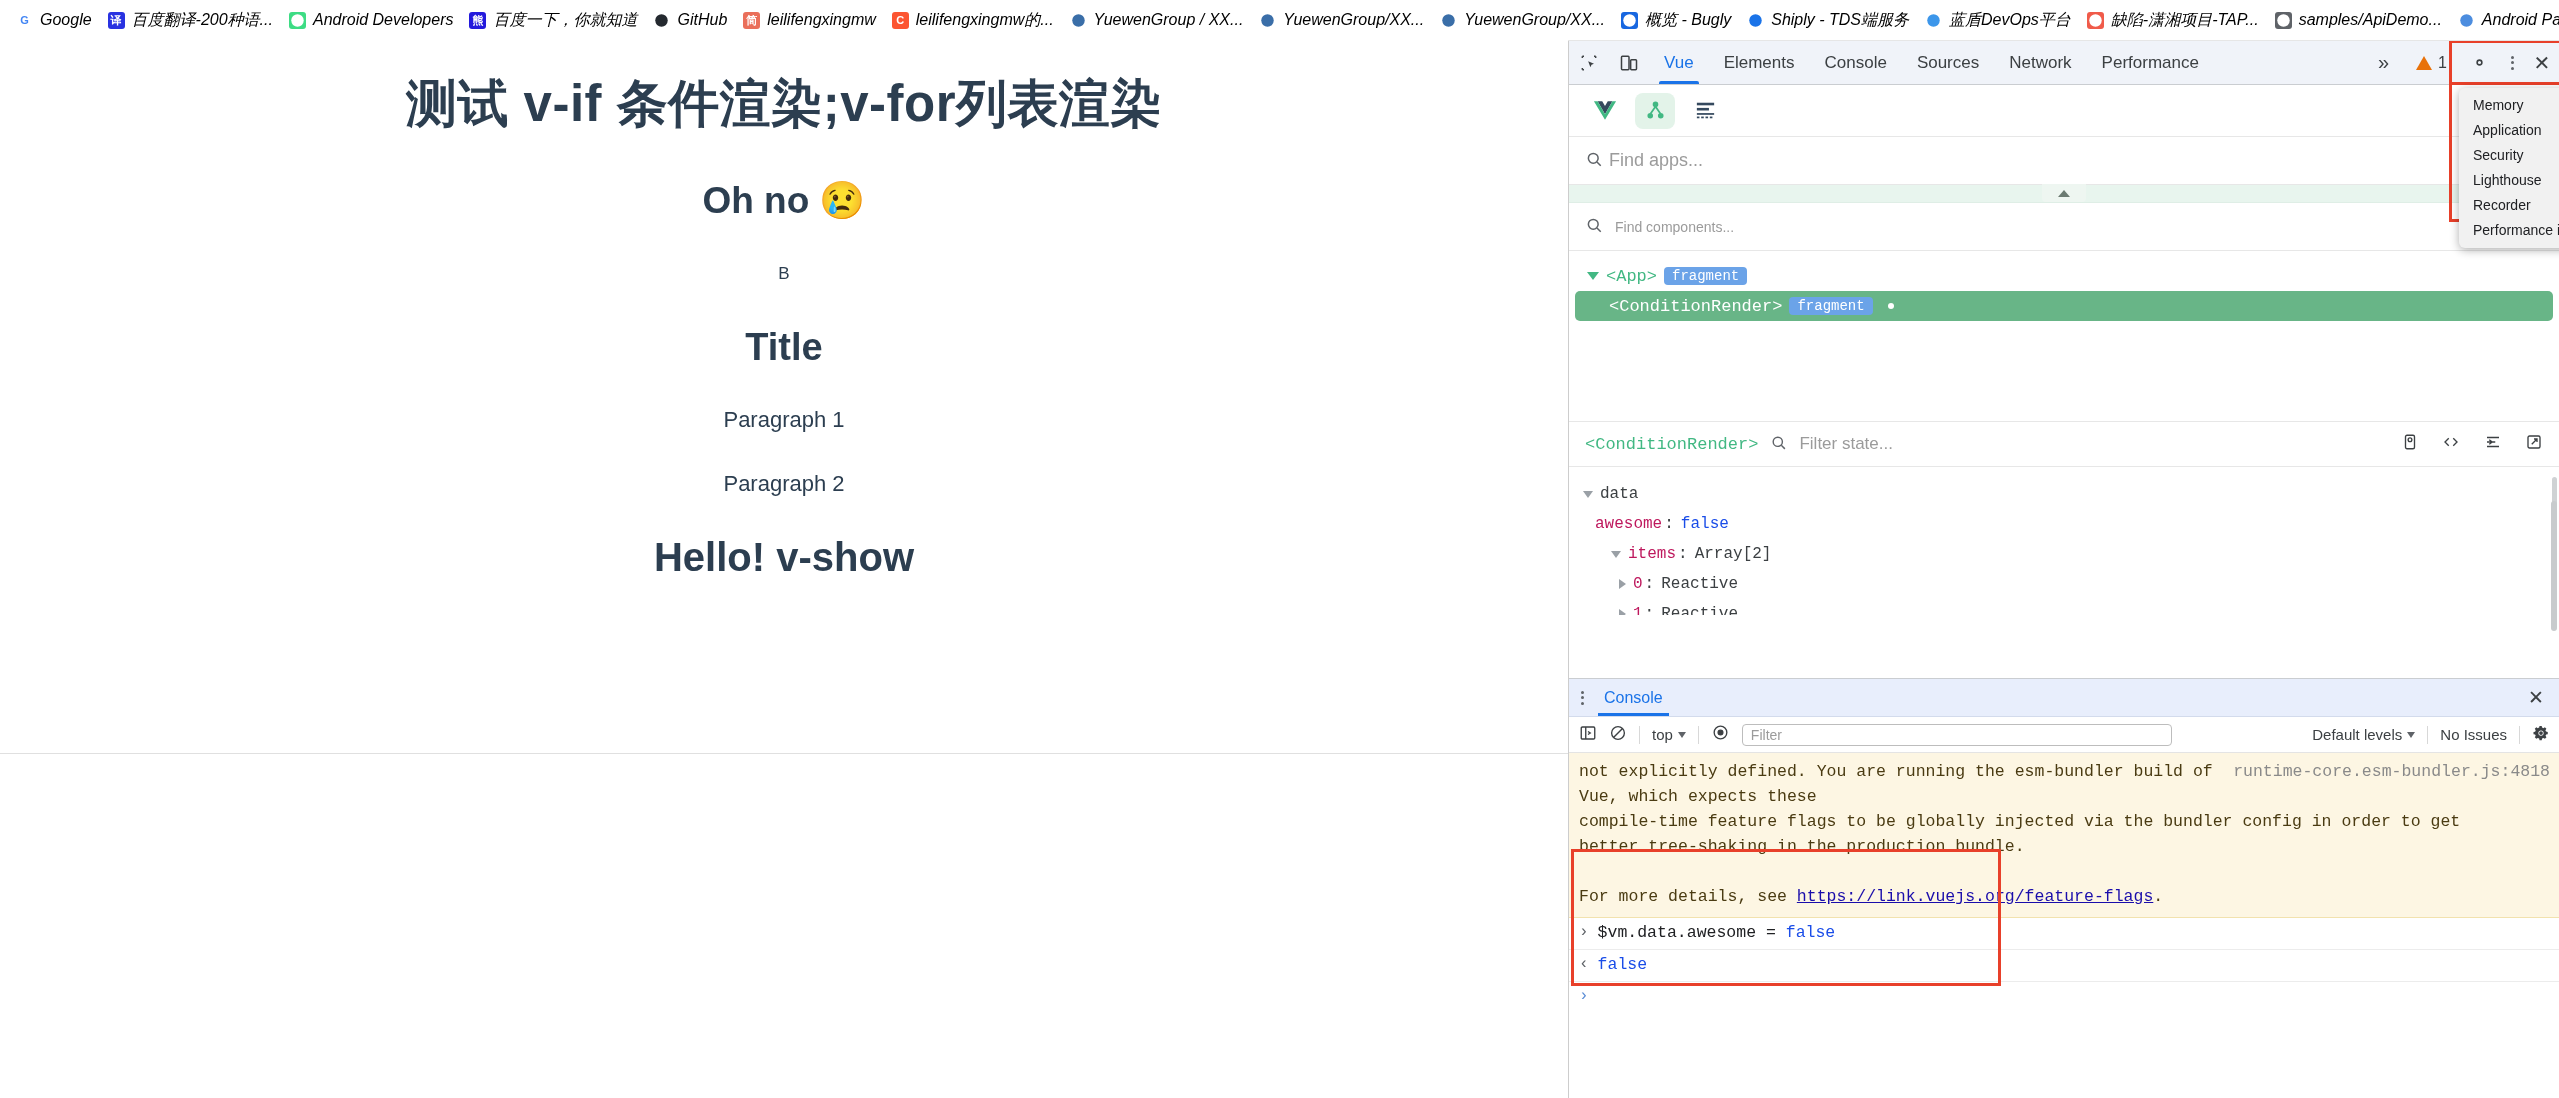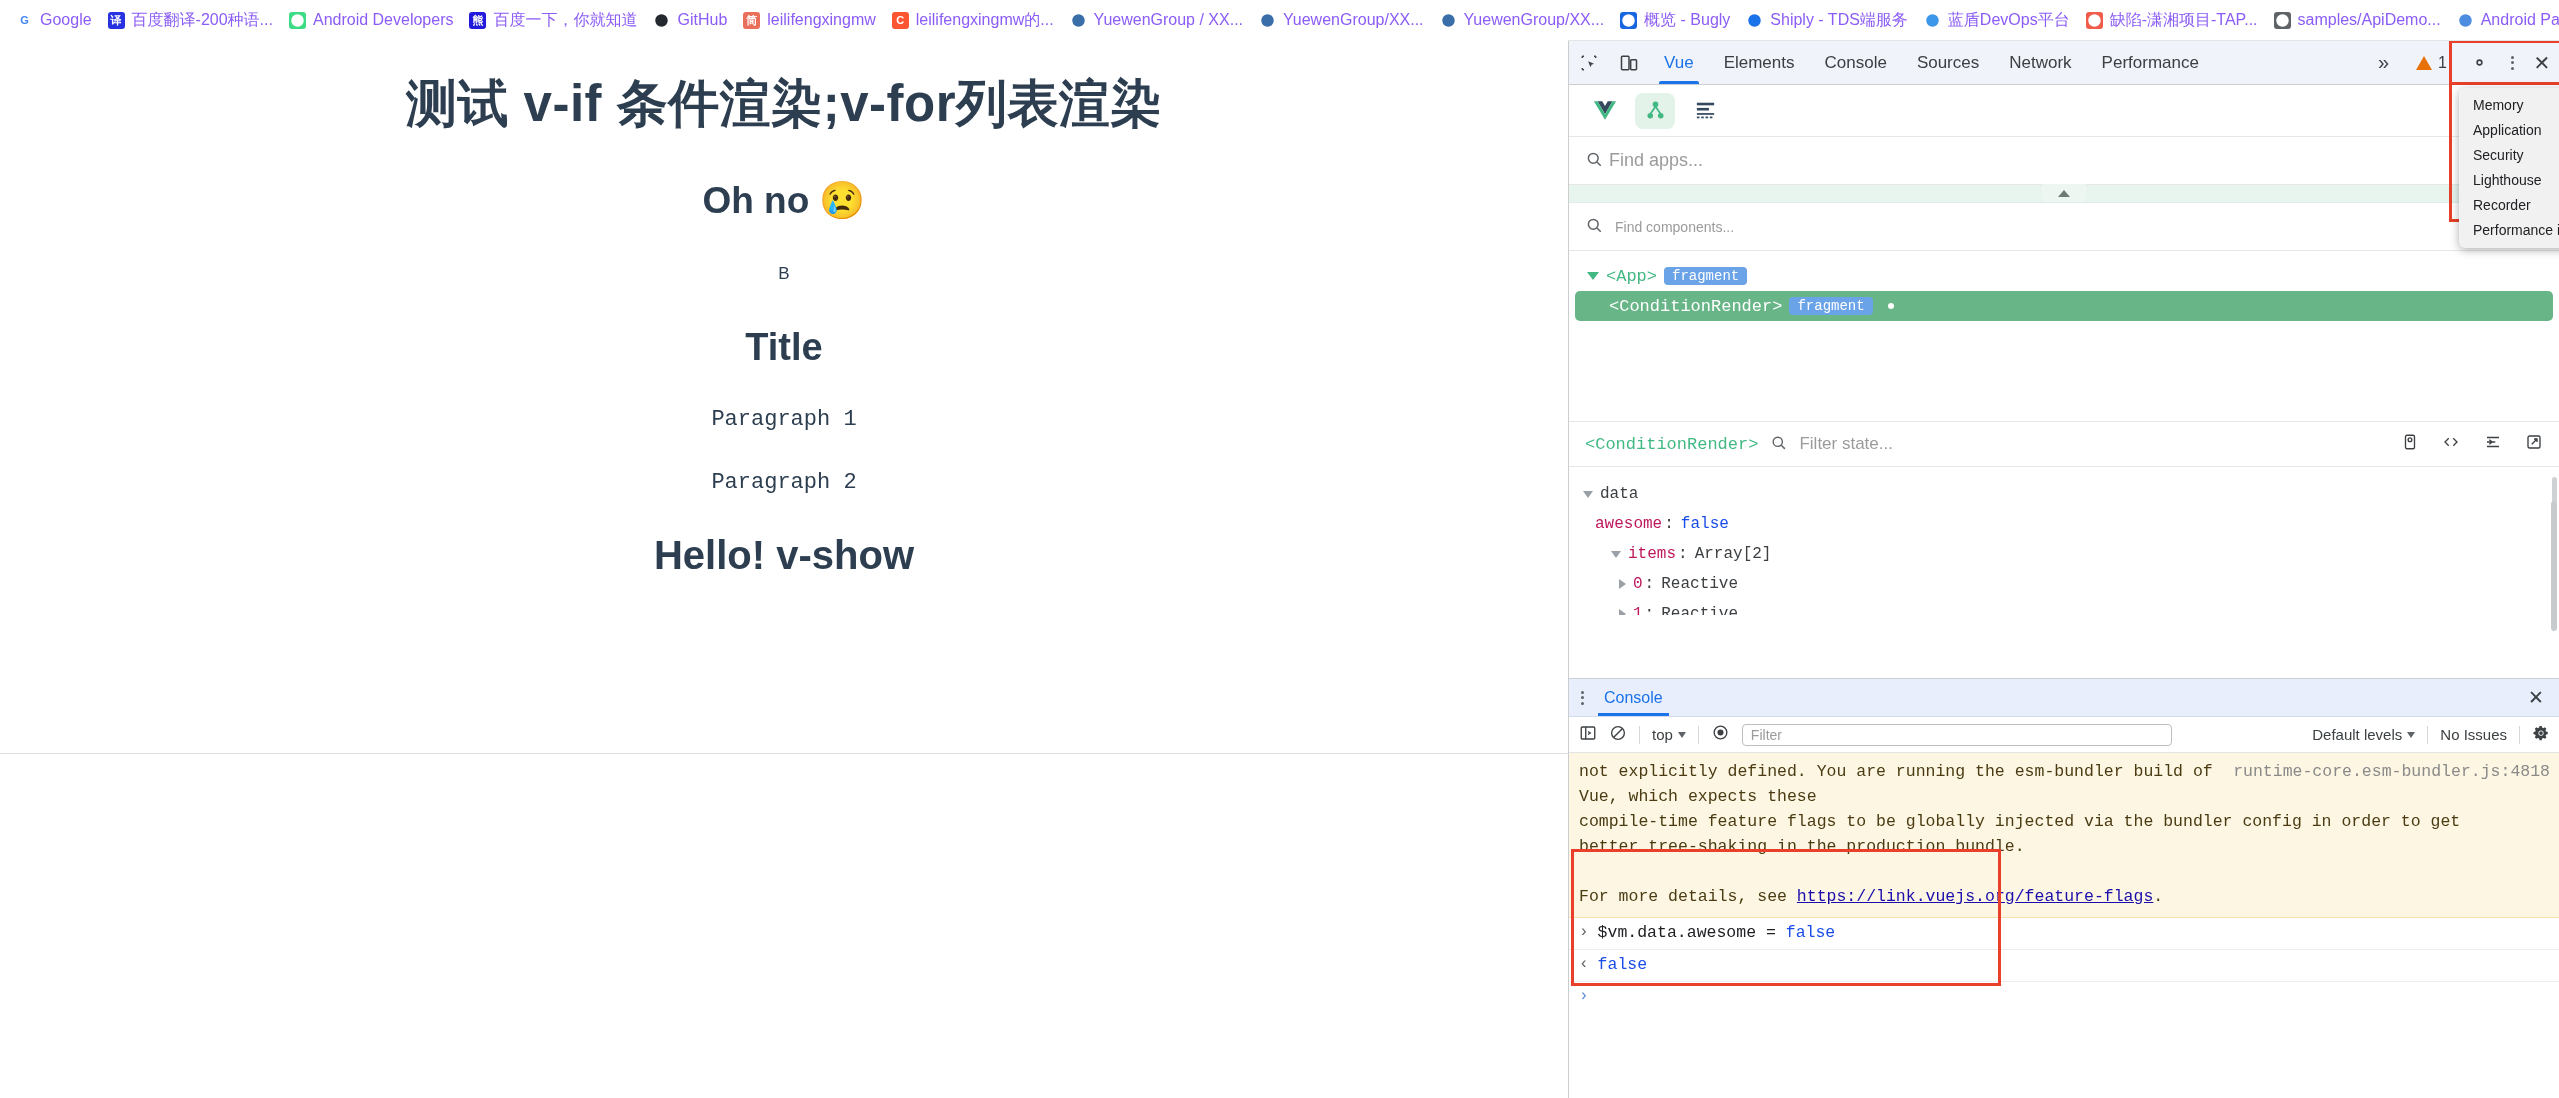--- a/index.html
+++ b/index.html
@@ -24,22 +24,23 @@
   .bm {
     display: flex; align-items: center;
     gap: 7px;
     padding: 4px 8px;
     border-radius: 6px;
     white-space: nowrap;
     flex: 0 0 auto;
     cursor: pointer;
   }
   .bm-label {
-    font-size: 16px; color: #8b5cf6;
+    font-size: 16px; color: #000000;
     line-height: 18px;
+    font-style: italic;
   }
   .fav {
     width: 17px; height: 17px;
     border-radius: 3px;
     flex: 0 0 auto;
     display: flex; align-items: center; justify-content: center;
     font-size: 11px; color: #fff; font-weight: bold;
     line-height: 1;
     overflow: hidden;
   }
@@ -68,21 +69,21 @@
   }
   #page-content .plain-b {
     font-size: 17px; font-weight: normal;
     margin-bottom: 42px;
   }
   #page-content h3.title-h {
     font-size: 38px; font-weight: bold;
     margin-bottom: 38px;
   }
   #page-content p.para {
-    font-size: 22px; margin-bottom: 38px; font-family: Liberation Mono, monospace;
+    font-size: 22px; margin-bottom: 38px;
   }
   #page-content h2.vshow {
     font-size: 40px; font-weight: bold; margin-top: 2px;
   }
   #page-hr {
     position: absolute; left: 0; top: 719px;
     width: 1568px; height: 1px; background: #e0e0e0;
   }
 
   

